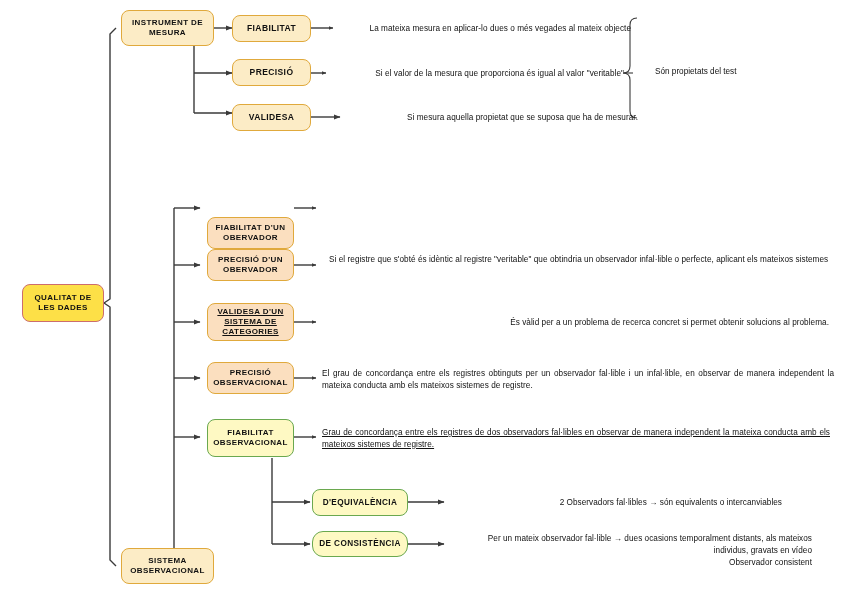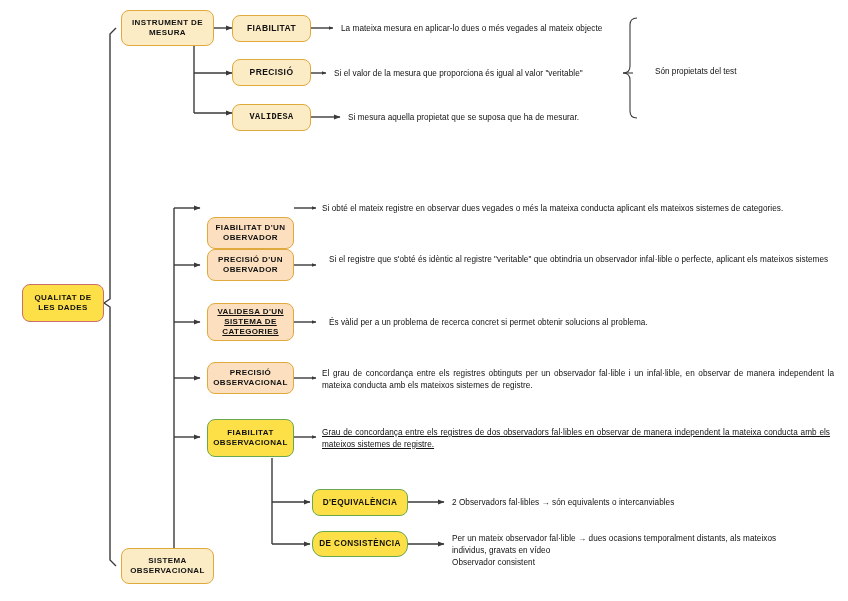--- a/index.html
+++ b/index.html
@@ -16,27 +16,28 @@
     border-radius:8px;
     display:flex;align-items:center;justify-content:center;
     text-align:center;
     font-weight:bold;
     letter-spacing:.4px;
     line-height:1.22;
     padding:2px 4px;
   }
   .n-cream{background:#fcecc6;border:1.3px solid #e0a93c;color:#111;}
   .n-peach{background:#fbdfbf;border:1.3px solid #e0a93c;color:#111;}
-  .n-green{background:#fde047;border:1.3px solid #6aa84f;color:#111;}
+  .n-green{background:#fef9c3;border:1.3px solid #6aa84f;color:#111;}
   .n-pink {background:#fde047;border:1.3px solid #cc6d6d;color:#111;}
 
   .desc{
     position:absolute;box-sizing:border-box;
     font-size:8.2px;color:#111;line-height:1.45;
     letter-spacing:.05px;
+    text-align:right;
   }
   .desc.just{text-align:justify;}
   .brace-label{
     position:absolute;font-size:8.2px;color:#111;
   }
 </style>
 </head>
 <body>
 
 <div id="canvas">
@@ -103,35 +104,34 @@
   <div class="node n-cream" style="left:232px;top:15px;width:79px;height:27px;font-size:8.5px;">
     <span>FIABILITAT</span>
   </div>
   <div class="desc" style="left:341px;top:23px;width:290px;">La mateixa mesura en aplicar-lo dues o més vegades al mateix objecte</div>
 
   <div class="node n-cream" style="left:232px;top:59px;width:79px;height:27px;font-size:8.5px;">
     <span>PRECISIÓ</span>
   </div>
   <div class="desc" style="left:334px;top:68px;width:290px;">Si el valor de la mesura que proporciona és igual al valor "veritable"</div>
 
-  <div class="node n-cream" style="left:232px;top:104px;width:79px;height:27px;font-size:8.5px;font-family:Liberation Mono, monospace;">
+  <div class="node n-cream" style="left:232px;top:104px;width:79px;height:27px;font-size:8.5px;">
     <span>VALIDESA</span>
   </div>
   <div class="desc" style="left:348px;top:112px;width:290px;">Si mesura aquella propietat que se suposa que ha de mesurar.</div>
 
   <div class="brace-label" style="left:655px;top:67px;width:180px;">Són propietats del test</div>
 
   <div class="node n-cream" style="left:121px;top:548px;width:93px;height:36px;font-size:8px;">
     <span>SISTEMA OBSERVACIONAL</span>
   </div>
 
   <div class="node n-peach" style="left:207px;top:192px;width:87px;height:32px;font-size:8px;margin-top:25px;">
     <span>FIABILITAT D'UN OBERVADOR</span>
   </div>
-  <div class="desc" style="left:322px;top:203px;width:512px;">Si obté el mateix registre en observar dues vegades o més la mateixa conducta aplicant els mateixos sistemes de categories.</div>
 
   <div class="node n-peach" style="left:207px;top:249px;width:87px;height:32px;font-size:8px;">
     <span>PRECISIÓ D'UN OBERVADOR</span>
   </div>
   <div class="desc just" style="left:329px;top:254px;width:500px;">Si el registre que s'obté és idèntic al registre "veritable" que obtindria un observador infal·lible o perfecte, aplicant els mateixos sistemes</div>
 
   <div class="node n-peach" style="left:207px;top:303px;width:87px;height:38px;font-size:8px;text-decoration:underline;">
     <span>VALIDESA D'UN SISTEMA DE CATEGORIES</span>
   </div>
   <div class="desc" style="left:329px;top:317px;width:500px;">És vàlid per a un problema de recerca concret si permet obtenir solucions al problema.</div>

